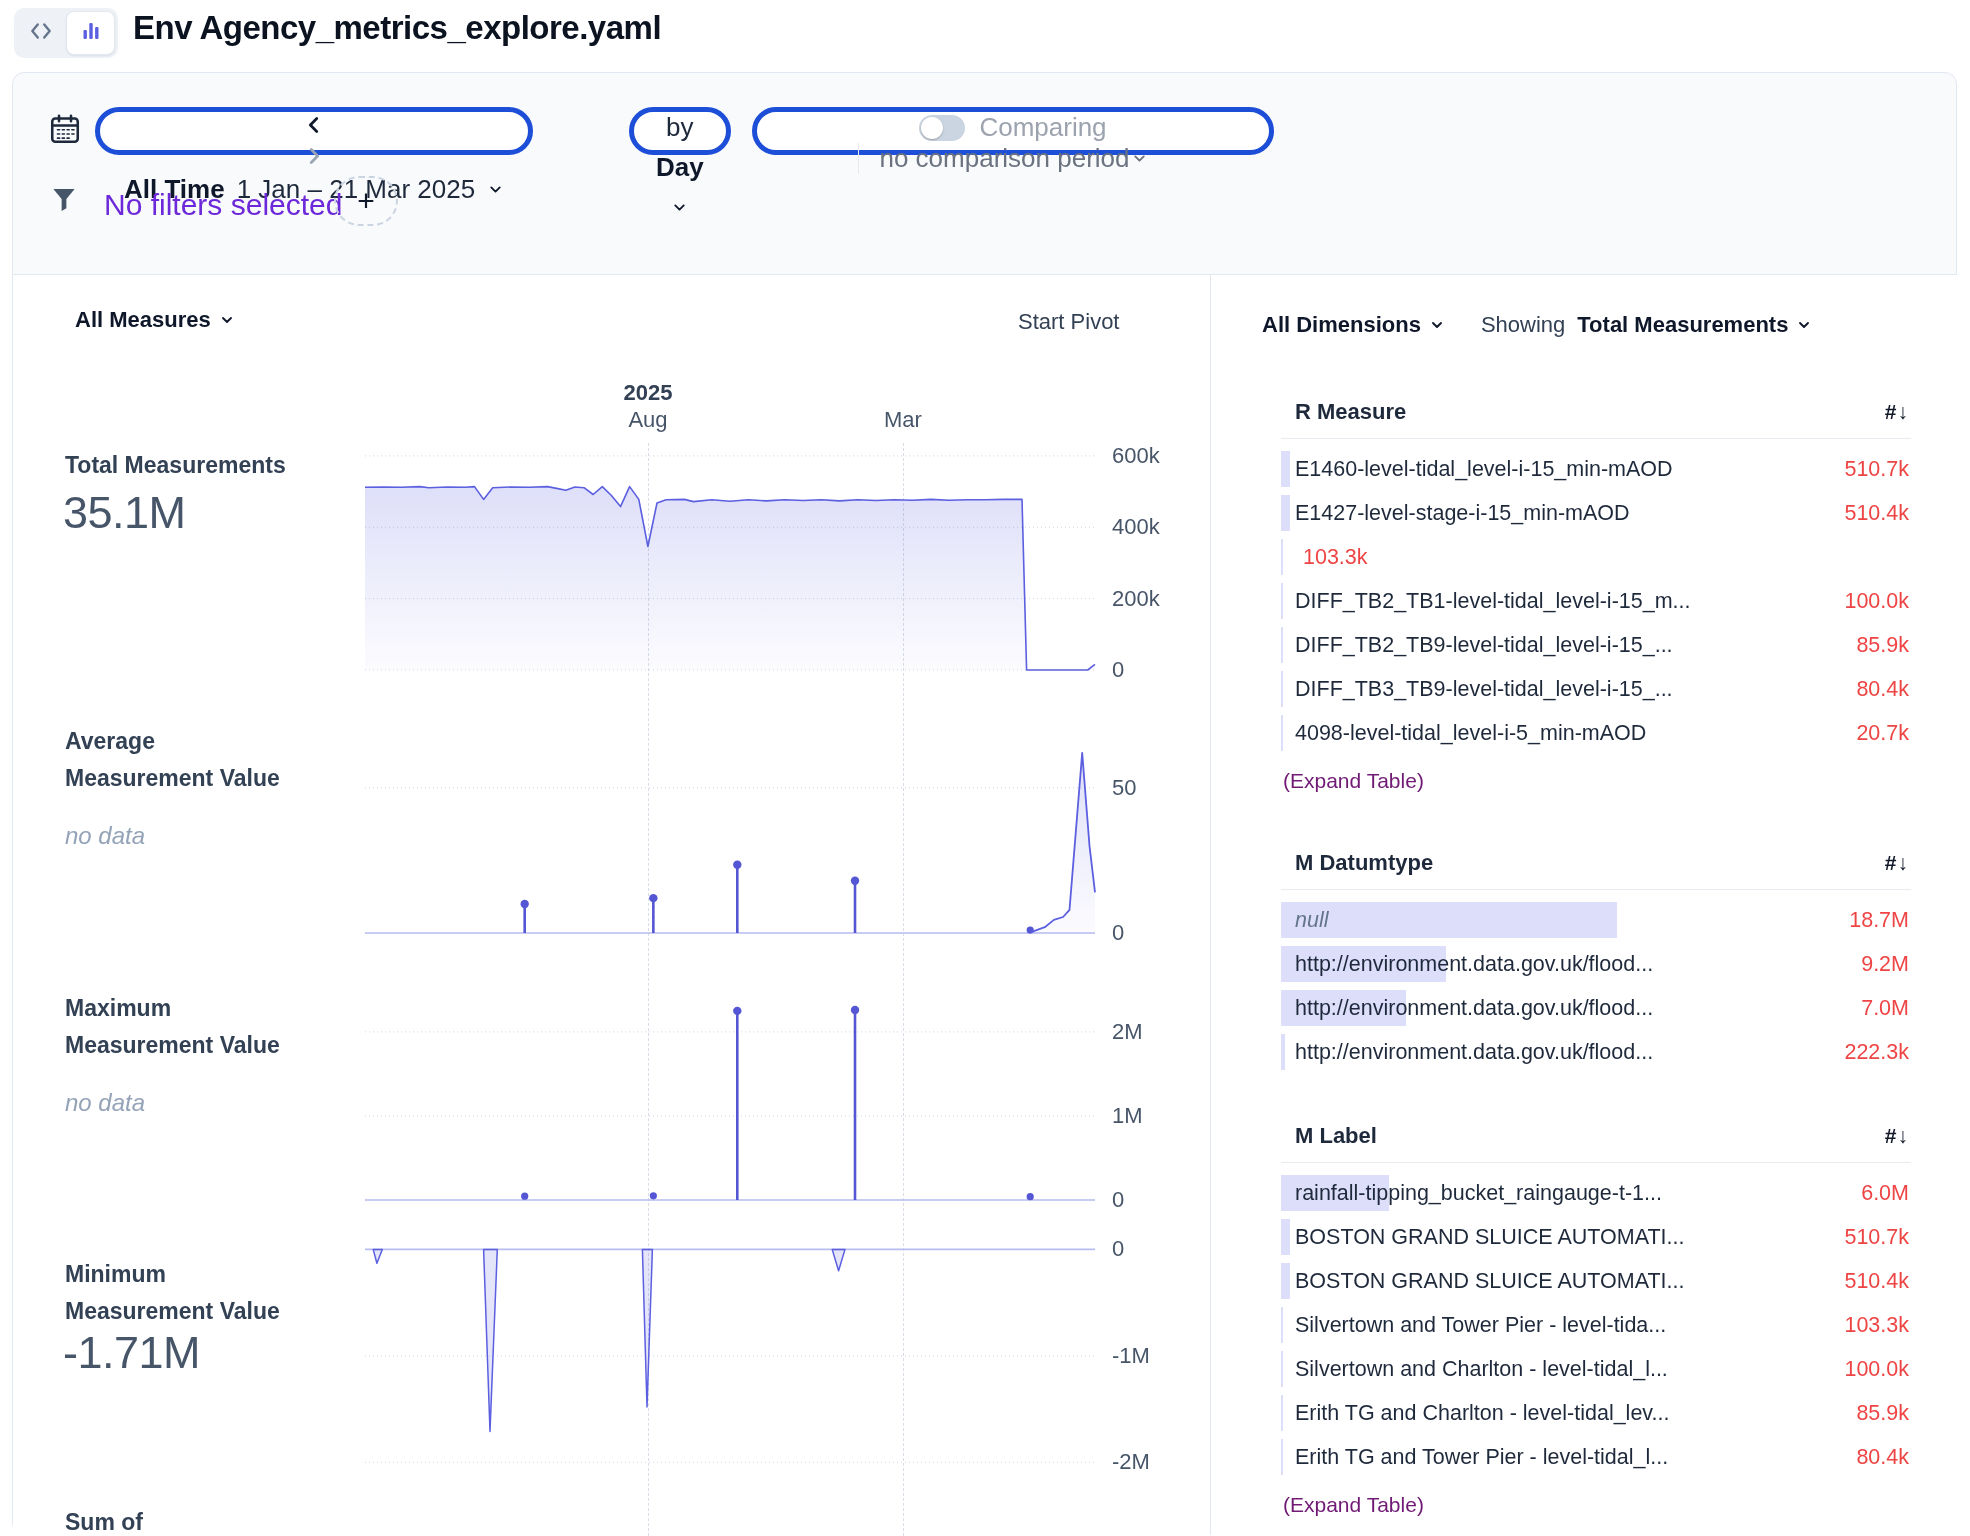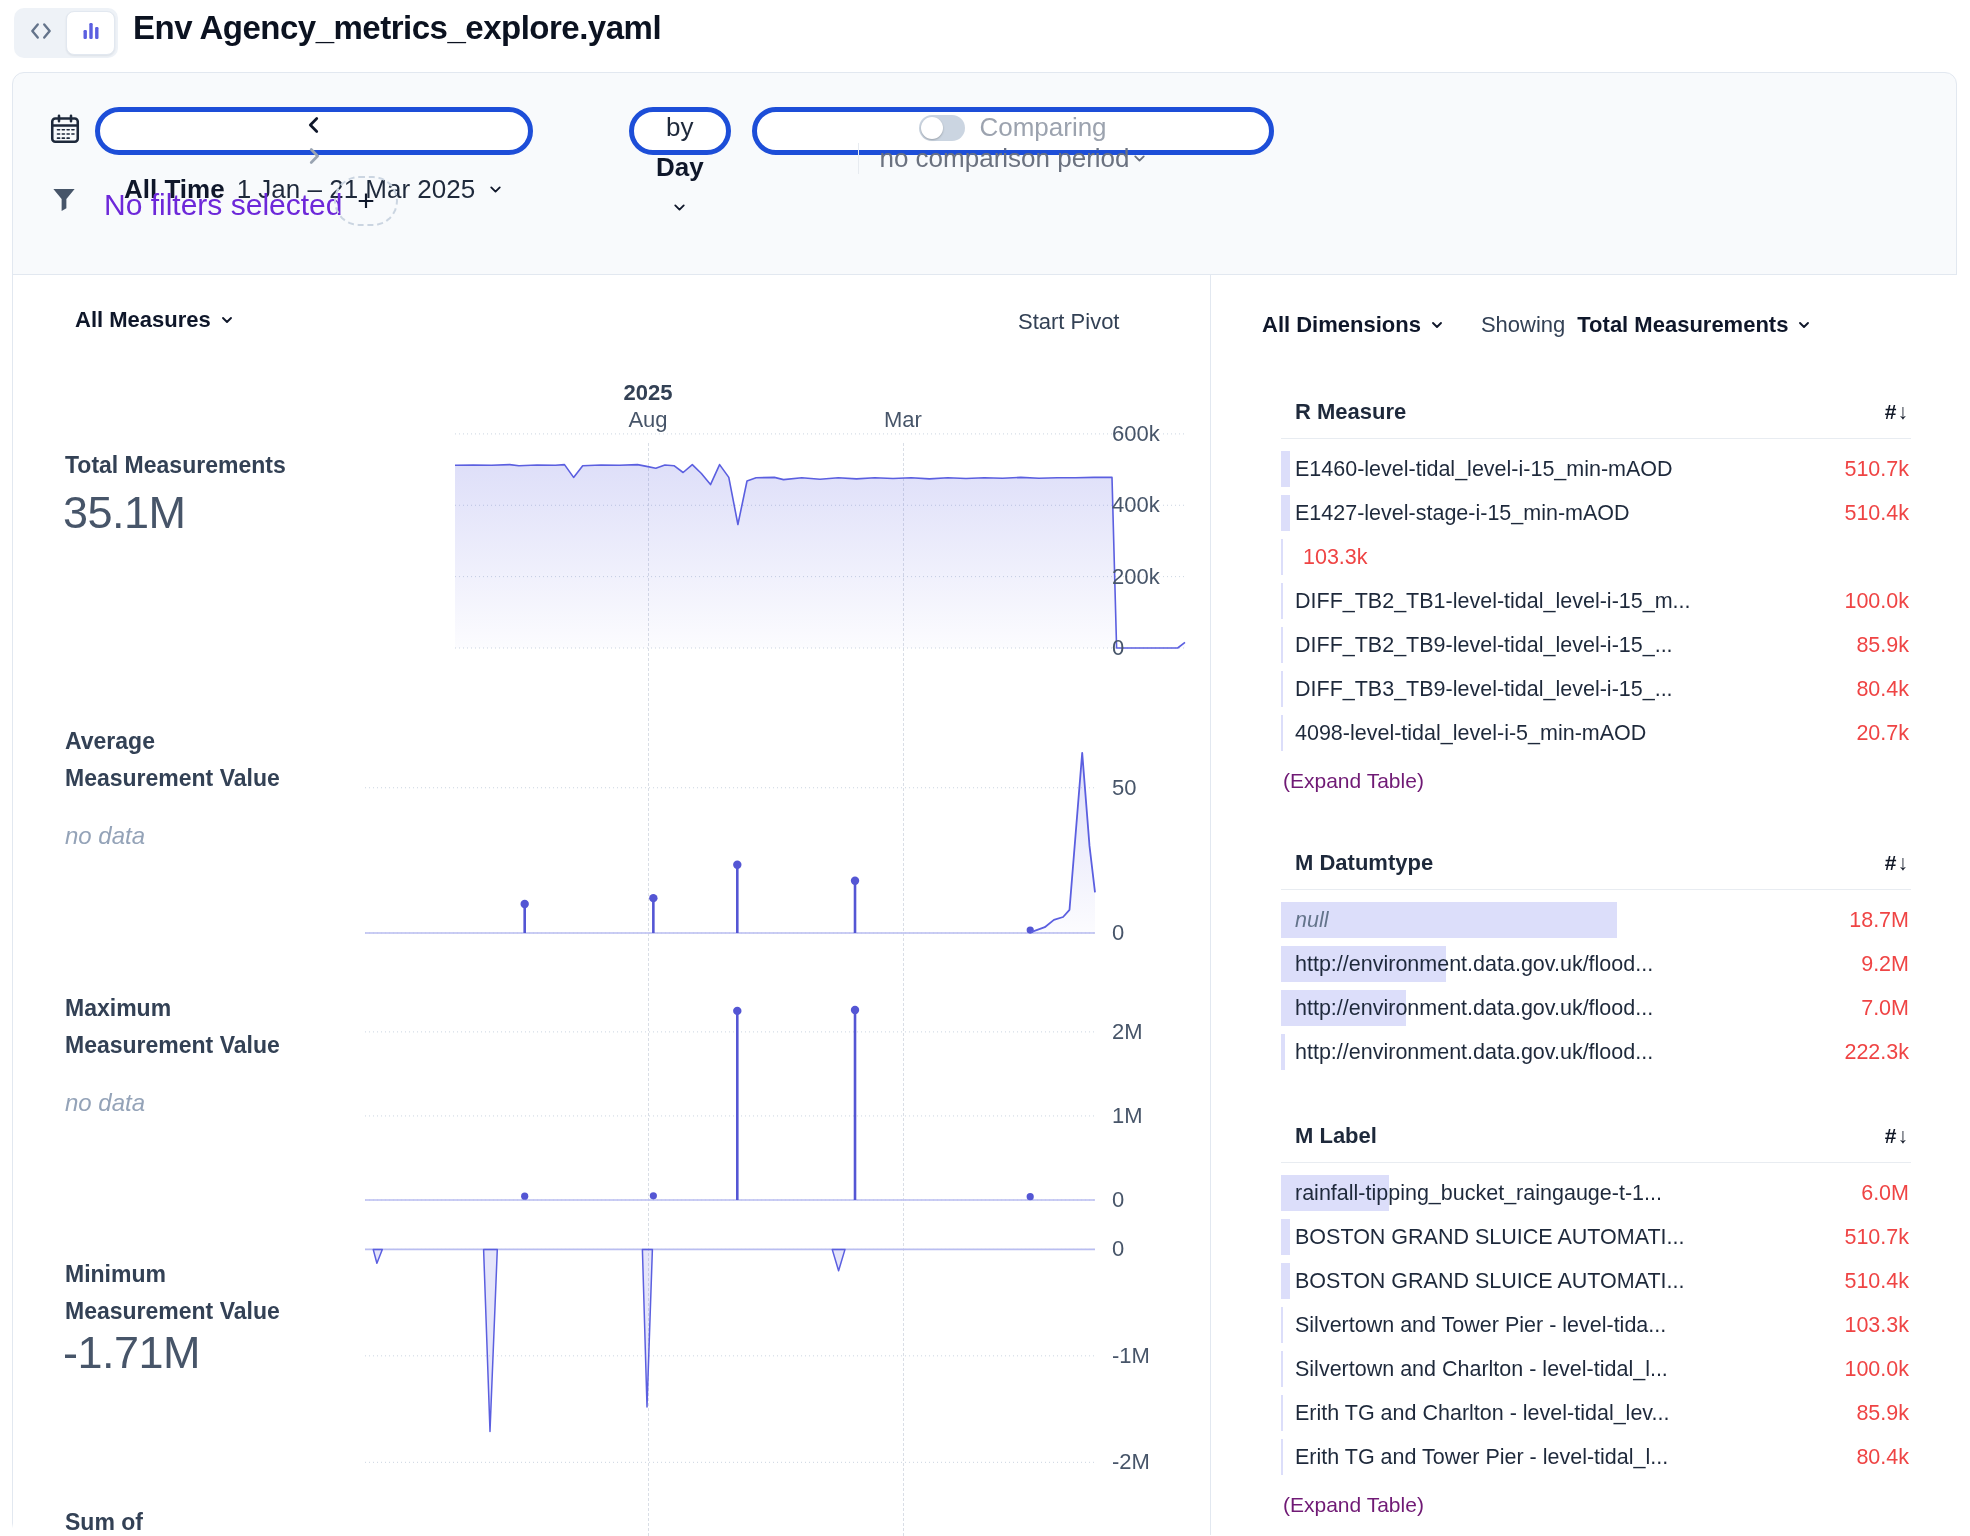--- a/index.html
+++ b/index.html
@@ -221,21 +221,21 @@
 <div class="m-label" style="top:1256px;">
   <div>Minimum</div>
   <div>Measurement Value</div>
 </div>
 <div class="big-num" style="top:1327px;">-1.71M</div>
 
 <div class="m-label" style="top:1504px;">
   <div>Sum of</div>
 </div>
 
-<div class="chart-host" style="top:425px;height:243px;text-align:right;"><svg width="730" height="223" style="overflow: visible;">
+<div class="chart-host" style="top:447px;height:243px;"><svg width="730" height="223" style="overflow: visible;">
       <defs>
         <linearGradient id="g0" x1="0" y1="0" x2="0" y2="1">
     <stop offset="0" stop-color="#5b5fe0" stop-opacity="0.20"></stop>
     <stop offset="1" stop-color="#5b5fe0" stop-opacity="0.02"></stop>
         </linearGradient>
       </defs>
       <line x1="0" x2="730" y1="8.92" y2="8.92" stroke="#cbd5e1" stroke-width="1" stroke-dasharray="1 3"></line>
       <line x1="0" x2="730" y1="80.28" y2="80.28" stroke="#cbd5e1" stroke-width="1" stroke-dasharray="1 3"></line>
       <line x1="0" x2="730" y1="151.64000000000001" y2="151.64000000000001" stroke="#cbd5e1" stroke-width="1" stroke-dasharray="1 3"></line>
       <line x1="0" x2="730" y1="223" y2="223" stroke="#cbd5e1" stroke-width="1" stroke-dasharray="1 3"></line>

